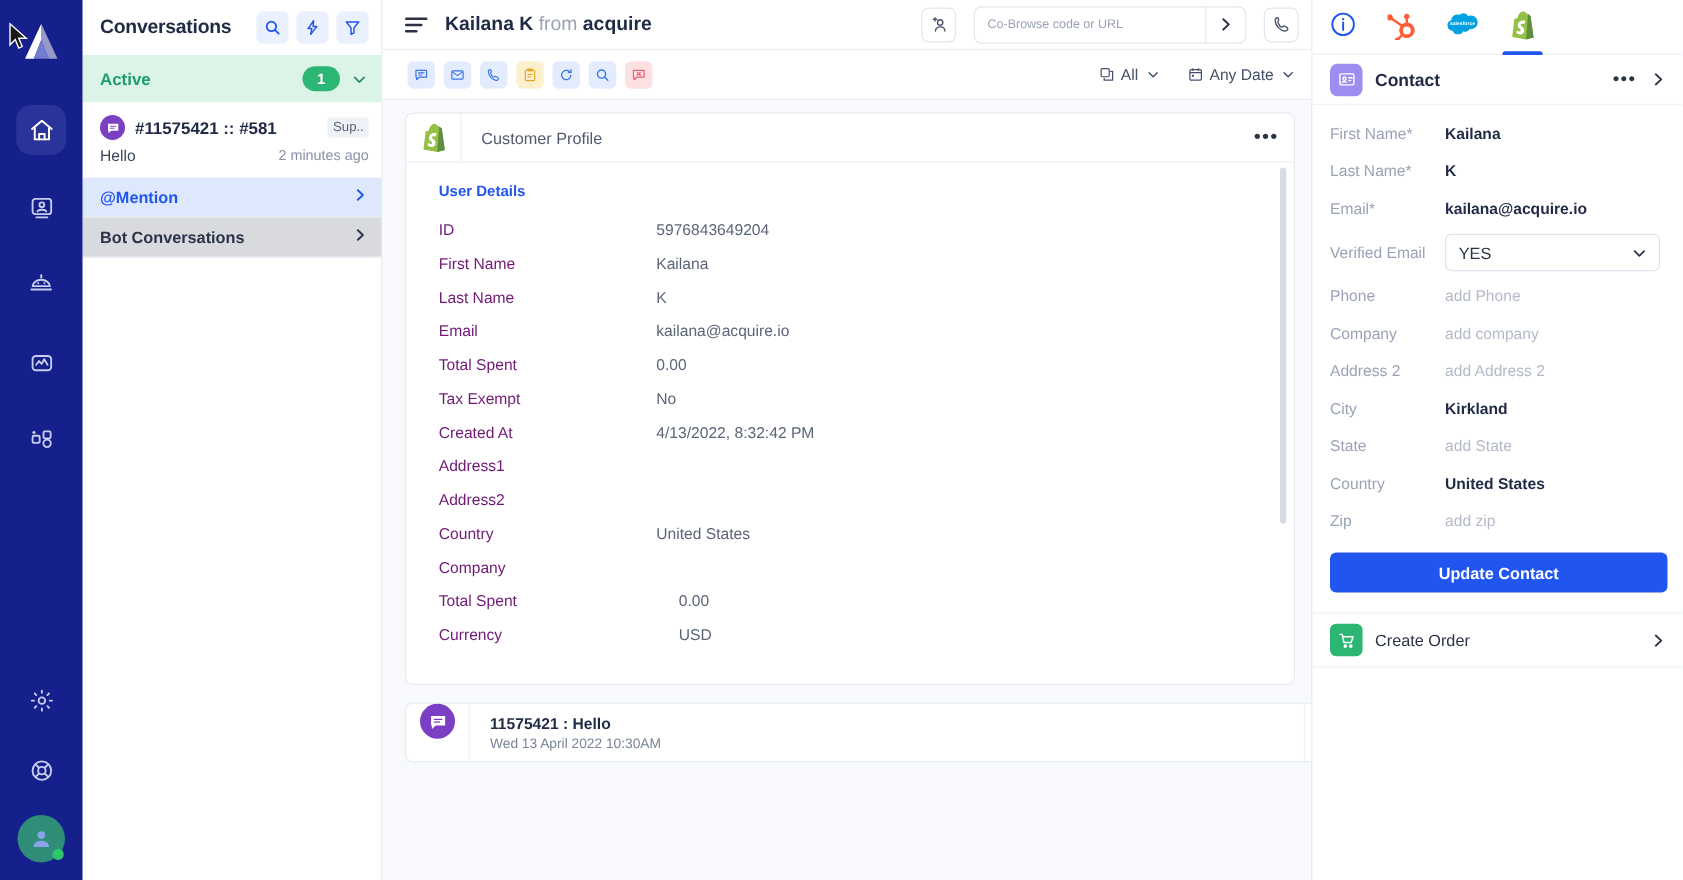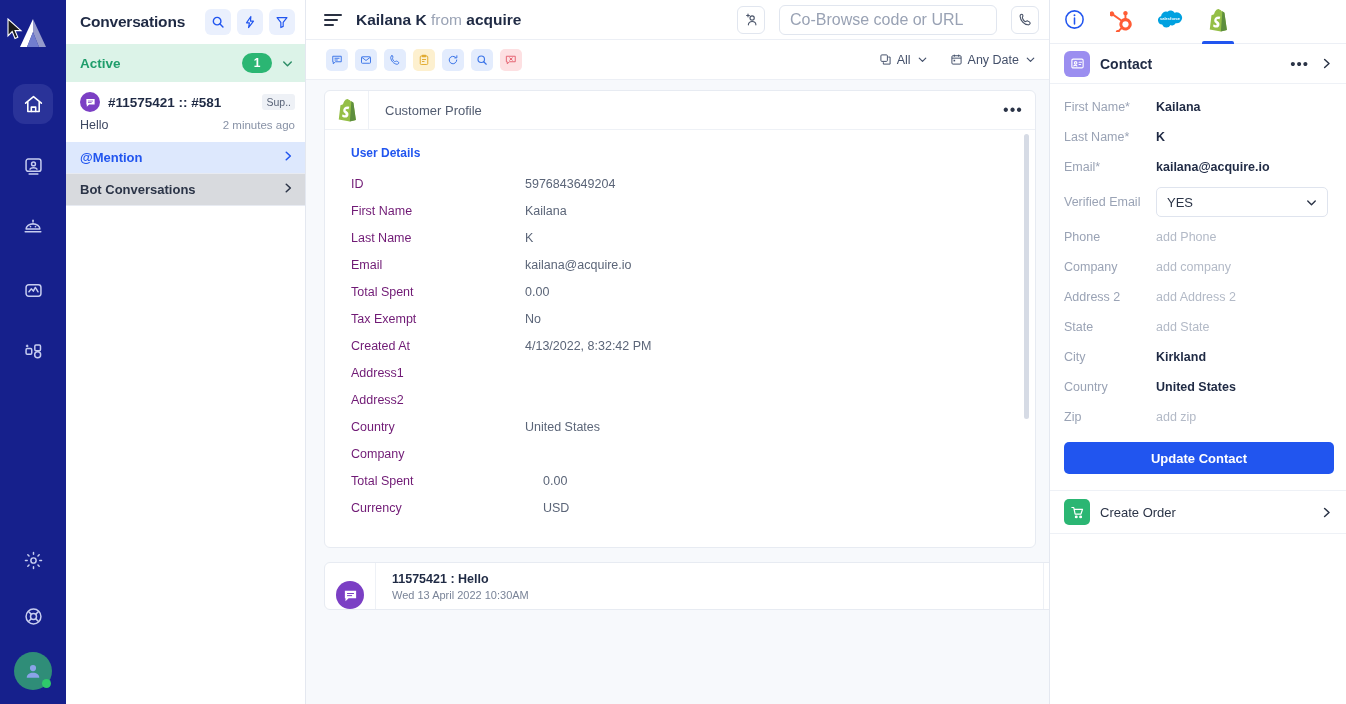--- a/index.html
+++ b/index.html
@@ -102,21 +102,21 @@
   .mt-title .brand { color:#1f2a44; font-weight:700; }
   .sq-btn {
     width: 28px; height:28px; border:1px solid #e1e6ef; border-radius:6px; background:#fff;
     display:flex; align-items:center; justify-content:center; color:#4a5469;
   }
   .cobrowse {
     display:flex; align-items:center; height: 30px; border:1px solid #e1e6ef;
     border-radius:6px; background:#fff; overflow:hidden; width: 218px;
   }
   .cobrowse input {
-    border:0; outline:0; height:28px; flex:1; padding: 0 10px; font-size:16px;
+    border:0; outline:0; height:28px; flex:1; padding: 0 10px; font-size:10px;
     color:#2a3142; font-family:"Liberation Sans", sans-serif; background:transparent;
   }
   .cobrowse input::placeholder { color:#99a2b4; }
   .cob-go { width:32px; height:28px; display:flex; align-items:center; justify-content:center;
     border-left:1px solid #e1e6ef; color:#2a3142; }
 
   .main-tools {
     height: 40px; background:#fff; display:flex; align-items:center;
     padding: 0 12px 0 20px; gap: 7px; border-bottom: 1px solid #eceff5;
   }
@@ -147,21 +147,21 @@
   .sec-title { font-size: 12px; color:#2155ef; font-weight:600; padding: 0 0 10px 26px; }
   .drow { display:flex; align-items:center; height: 27px; padding-left: 26px; font-size:12.5px; }
   .dkey { width: 174px; color:#701a75; }
   .dval { color:#5b6578; }
   .scroll-track { position:absolute; right: 6px; top: 4px; width: 5px; height: 404px; }
   .scroll-thumb { position:absolute; left:0; top: 0px; width:5px; height: 285px;
     background:#d6dbe5; border-radius: 3px; }
 
   .msg-card {
     width: 804px; margin-top: 14px; height: 48px; background:#fff;
-    border:1px solid #e7ebf2; border-radius:6px; display:flex; align-items:flex-end;
+    border:1px solid #e7ebf2; border-radius:6px; display:flex; align-items:flex-start;
   }
   .msg-av { width:50px; display:flex; align-items:center; justify-content:center; }
   .msg-av .circ { width: 28px; height: 28px; border-radius:50%; background:#7b3fc4;
     display:flex; align-items:center; justify-content:center; }
   .msg-text { flex:1; border-left:1px solid #eef1f6; padding-left: 16px; height: 46px;
     display:flex; flex-direction:column; justify-content:center; gap:3px; }
   .msg-t1 { font-size: 12.5px; color:#1f2a44; font-weight:700; }
   .msg-t2 { font-size: 11px; color:#7a8498; }
   .msg-act { width: 42px; height:46px; display:flex; align-items:center; justify-content:center;
     border-left:1px solid #eef1f6; color:#2bb673; }
@@ -648,26 +648,26 @@
 
       <div class="crow">
           <div class="ckey">Company</div>
           <div class="cval ph">add company</div>
         </div>
       <div class="crow">
           <div class="ckey">Address 2</div>
           <div class="cval ph">add Address 2</div>
         </div>
       <div class="crow">
+          <div class="ckey">City</div>
+          <div class="cval">Kirkland</div>
+        </div>
+      <div class="crow">
           <div class="ckey">State</div>
           <div class="cval ph">add State</div>
-        </div>
-      <div class="crow">
-          <div class="ckey">City</div>
-          <div class="cval">Kirkland</div>
         </div>
       <div class="crow">
           <div class="ckey">Country</div>
           <div class="cval">United States</div>
         </div>
       <div class="crow">
           <div class="ckey">Zip</div>
           <div class="cval ph">add zip</div>
         </div>
     </div>

